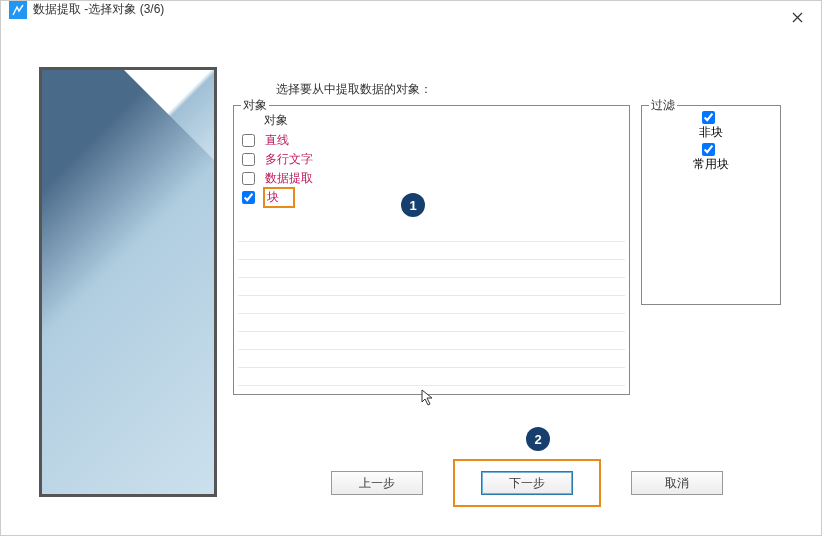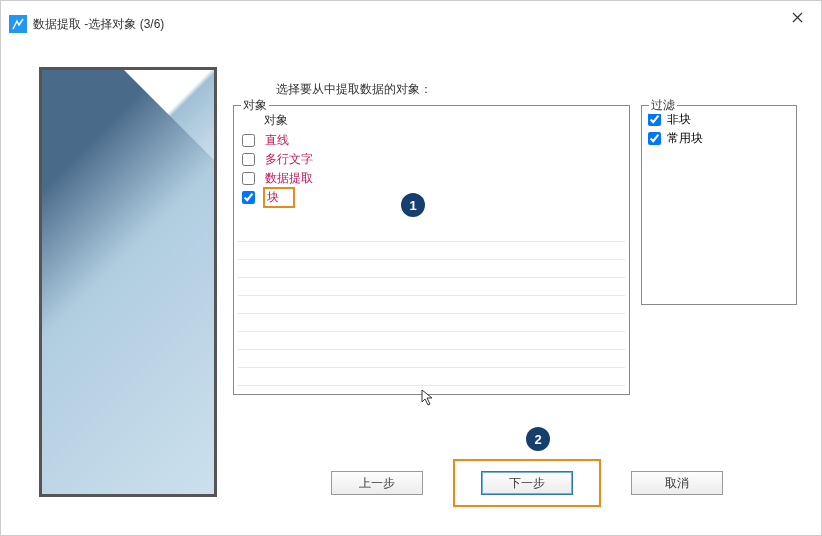--- a/index.html
+++ b/index.html
@@ -1,20 +1,20 @@
 <!DOCTYPE html>
 <html><head>
 <meta charset="utf-8">
 <style>
 * { box-sizing: border-box; margin: 0; padding: 0; }
 body { font-family: "Microsoft YaHei", "SimSun", sans-serif; font-size: 12px; background: #fff; }
 
 .window { width: 822px; height: 536px; border: 1px solid #ccc; background: #fff; position: relative; }
 
-.titlebar { height: 32px; display: flex; align-items: flex-end; padding: 0 8px; }
+.titlebar { height: 32px; display: flex; align-items: flex-start; padding: 0 8px; }
 .titlebar-icon { width: 18px; height: 18px; background: #2196f3; display: inline-flex; align-items: center; justify-content: center; margin-right: 6px; }
 .titlebar-icon svg { width: 12px; height: 12px; }
 .titlebar-title { flex: 1; color: #333; }
 .titlebar-close { width: 32px; height: 32px; display: flex; align-items: center; justify-content: center; cursor: pointer; }
 .titlebar-close svg { width: 11px; height: 11px; }
 
 .content { position: absolute; top: 32px; left: 0; right: 0; bottom: 0; }
 
 .preview-panel { position: absolute; left: 38px; top: 34px; width: 178px; height: 430px; border: 3px solid #555; background: #fff; overflow: hidden; }
 .preview-bg { width: 100%; height: 100%; background: linear-gradient(135deg, #4a6a8a 0%, #4a6a8a 20%, #b0cde0 45%, #cce0ed 100%); position: relative; }
@@ -26,24 +26,24 @@
 .objects-label { position: absolute; left: 8px; top: -8px; background: #fff; padding: 0 2px; color: #333; z-index: 2; }
 .objects-box { border: 1px solid #888; margin-top: 0; height: 290px; background: #fff; position: relative; padding-top: 4px; }
 .objects-header { padding: 2px 4px 2px 30px; color: #333; }
 .objects-list { }
 .object-row { display: flex; align-items: center; padding: 1px 4px; }
 .object-row input[type="checkbox"] { margin-left: 4px; margin-right: 10px; width: 13px; height: 13px; }
 .object-row-label { color: #be185d; }
 .object-row.highlighted .object-row-label { outline: 2px solid #e88b1a; padding: 0 14px 0 2px; }
 .grid-lines { position: absolute; left: 4px; right: 4px; top: 118px; bottom: 4px; background: repeating-linear-gradient(to bottom, transparent, transparent 17px, #e8e8e8 17px, #e8e8e8 18px); }
 
-.filter-group { position: absolute; left: 640px; top: 72px; width: 156px; }
+.filter-group { position: absolute; left: 640px; top: 72px; width: 140px; }
 .filter-label { position: absolute; left: 8px; top: -8px; background: #fff; padding: 0 2px; color: #333; z-index: 2; }
 .filter-box { border: 1px solid #888; height: 200px; background: #fff; padding: 4px 6px; }
-.filter-row { display: flex; align-items: center; padding: 1px 0; }
+.filter-row { display: flex; align-items: center; padding: 1px 0; flex-direction: column; }
 .filter-row input[type="checkbox"] { margin-right: 6px; width: 13px; height: 13px; }
 
 .badge { position: absolute; width: 24px; height: 24px; border-radius: 12px; background: #163f6e; color: #fff; display: flex; align-items: center; justify-content: center; font-weight: bold; font-size: 13px; }
 .badge-1 { left: 400px; top: 160px; }
 .badge-2 { left: 525px; top: 394px; }
 
 .buttons { position: absolute; bottom: 30px; left: 330px; display: flex; gap: 32px; align-items: center; }
 .btn { width: 92px; height: 24px; border: 1px solid #999; background: linear-gradient(#fdfdfd, #ececec); cursor: pointer; font-family: inherit; font-size: 12px; color: #333; }
 .btn-wrap { display: inline-block; }
 .btn-wrap.highlighted { outline: 2px solid #e88b1a; padding: 10px 26px; }

